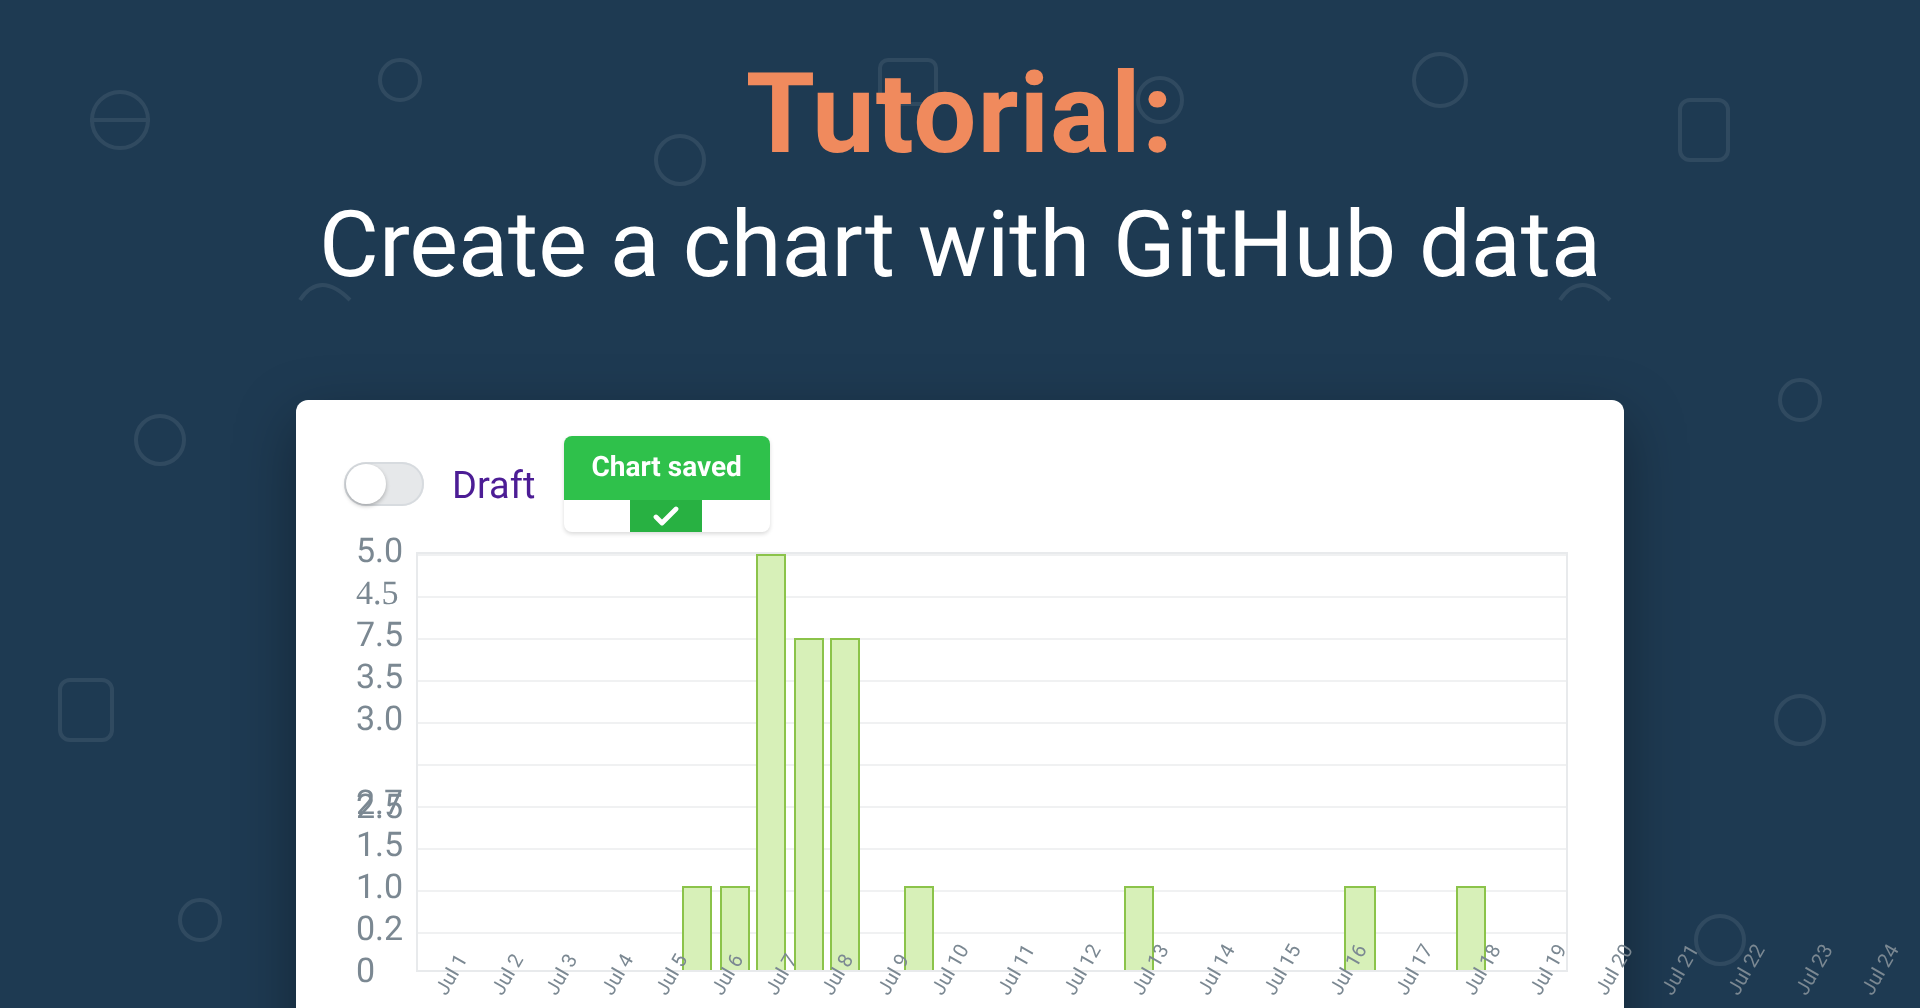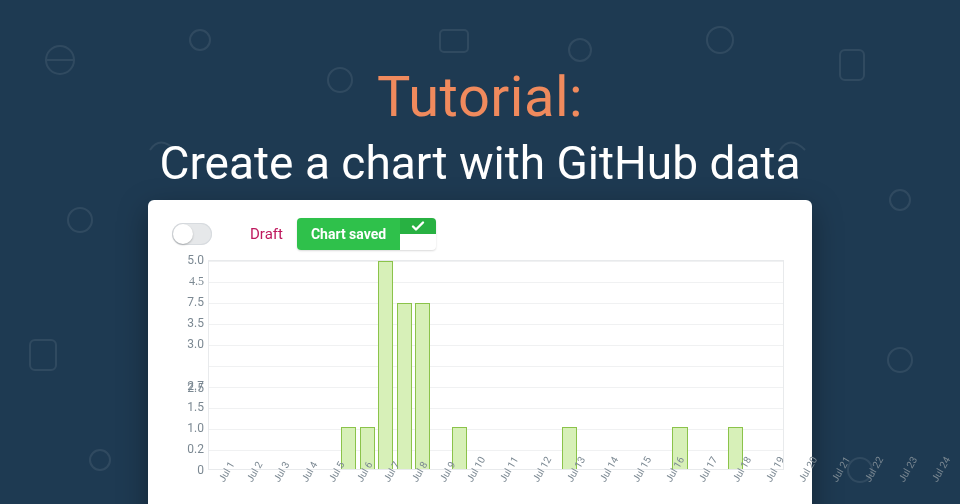--- a/index.html
+++ b/index.html
@@ -15,23 +15,22 @@
     pointer-events: none;
   }
   .heading {
     position: relative;
     text-align: center;
     padding-top: 24px;
   }
   .h-tutorial {
     color: #f08a5d;
     font-size: 56px;
-    font-weight: 400;
+    font-weight: 700;
     letter-spacing: 0.5px;
-    margin-top: 40px;
   }
   .h-sub {
     color: #ffffff;
     font-size: 46px;
     font-weight: 400;
     margin-top: 6px;
   }
   .card {
     position: absolute;
     left: 148px;
@@ -63,29 +62,29 @@
     box-shadow: inset 0 0 0 1px #d7dbdf;
   }
   .toggle-knob {
     position: absolute; left: 1px; top: 1px;
     width: 20px; height: 20px;
     background: #fff;
     border-radius: 50%;
     box-shadow: 0 1px 2px rgba(0,0,0,0.25);
   }
   .draft-label {
-    color: #be185d;
-    font-size: 15px;
-    margin-left: 24px;
+    color: #4c1d95;
+    font-size: 19px;
   }
   .saved-btn {
-    display: flex; align-items: flex-start;
+    display: flex; align-items: center;
     border-radius: 4px;
     overflow: hidden;
     box-shadow: 0 1px 2px rgba(0,0,0,0.15);
+    flex-direction: column;
   }
   .saved-text {
     background: #2fc14b;
     color: #fff;
     font-weight: 700;
     font-size: 14px;
     padding: 8px 14px;
     display: flex; align-items: center;
   }
   .saved-check {
@@ -107,23 +106,23 @@
   }
   .gridline {
     position: absolute;
     left: 0; right: 0;
     border-top: 1px solid #f0f1f2;
   }
   .y-tick {
     position: absolute;
     left: 0;
     width: 26px;
-    text-align: right;
+    text-align: left;
     color: #7b8892;
-    font-size: 12px;
+    font-size: 17px;
     transform: translateY(-50%);
   }
   .bars {
     position: absolute;
     left: 0; right: 0; top: 0; bottom: 0;
     display: flex;
     align-items: flex-end;
     padding: 0 2px;
   }
   .bar-slot {

